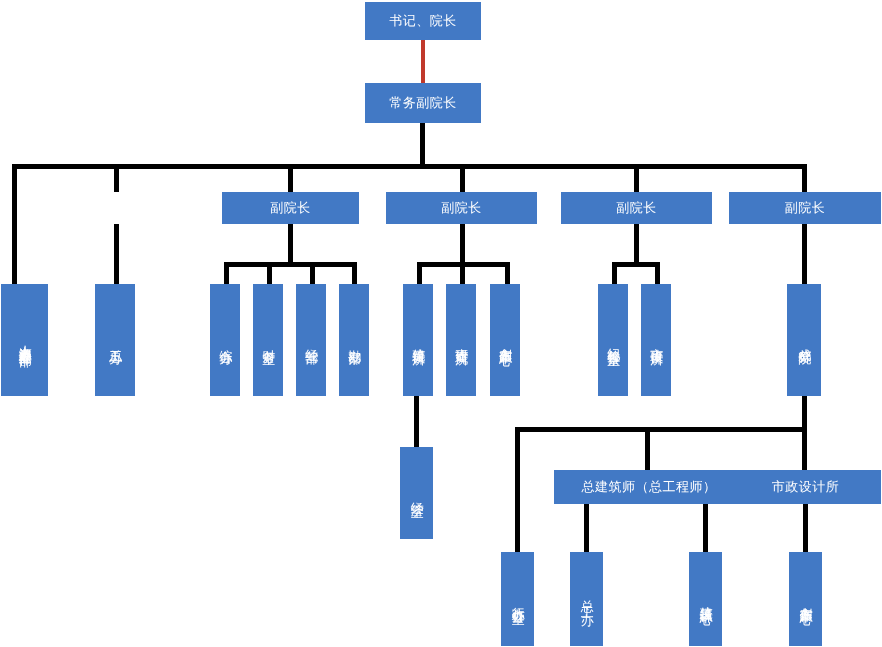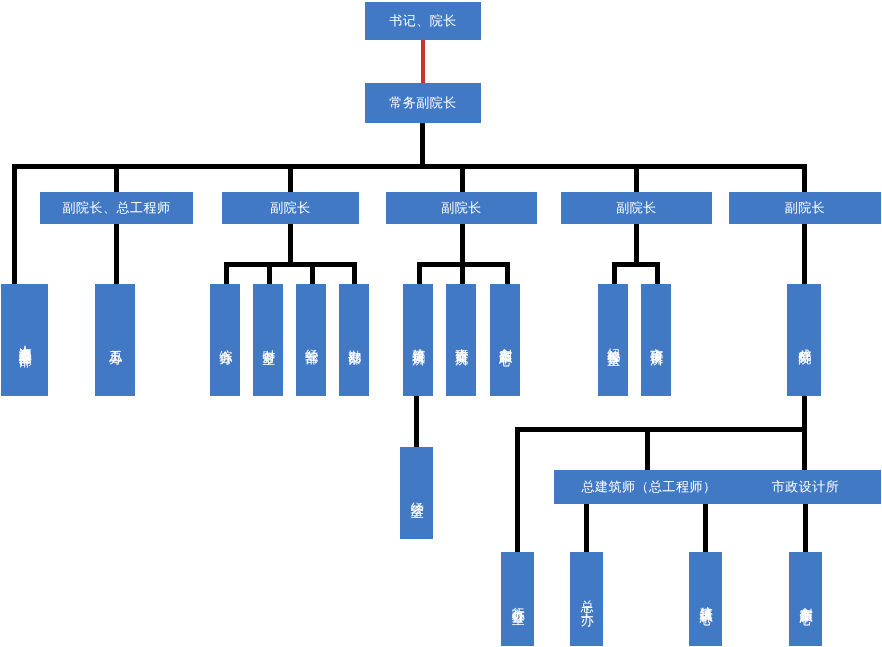--- a/index.html
+++ b/index.html
@@ -115,23 +115,20 @@
   <div class="ln" style="left:803px; top:504px; width:5px; height:48px;"></div>
 
   <div class="node h" style="left:365px; top:2px; width:116px; height:38px;">
     <span class="lbl">书记、院长</span>
   </div>
 
   <div class="node h" style="left:365px; top:83px; width:116px; height:40px;">
     <span class="lbl">常务副院长</span>
   </div>
 
-  <div class="node h" style="left:40px; top:192px; width:153px; height:32px;">
-    <span class="lbl">副院长、总工程师</span>
-  </div>
 
   <div class="node h" style="left:222px; top:192px; width:137px; height:32px;">
     <span class="lbl">副院长</span>
   </div>
 
   <div class="node h" style="left:386px; top:192px; width:151px; height:32px;">
     <span class="lbl">副院长</span>
   </div>
 
   <div class="node h" style="left:561px; top:192px; width:151px; height:32px;">

